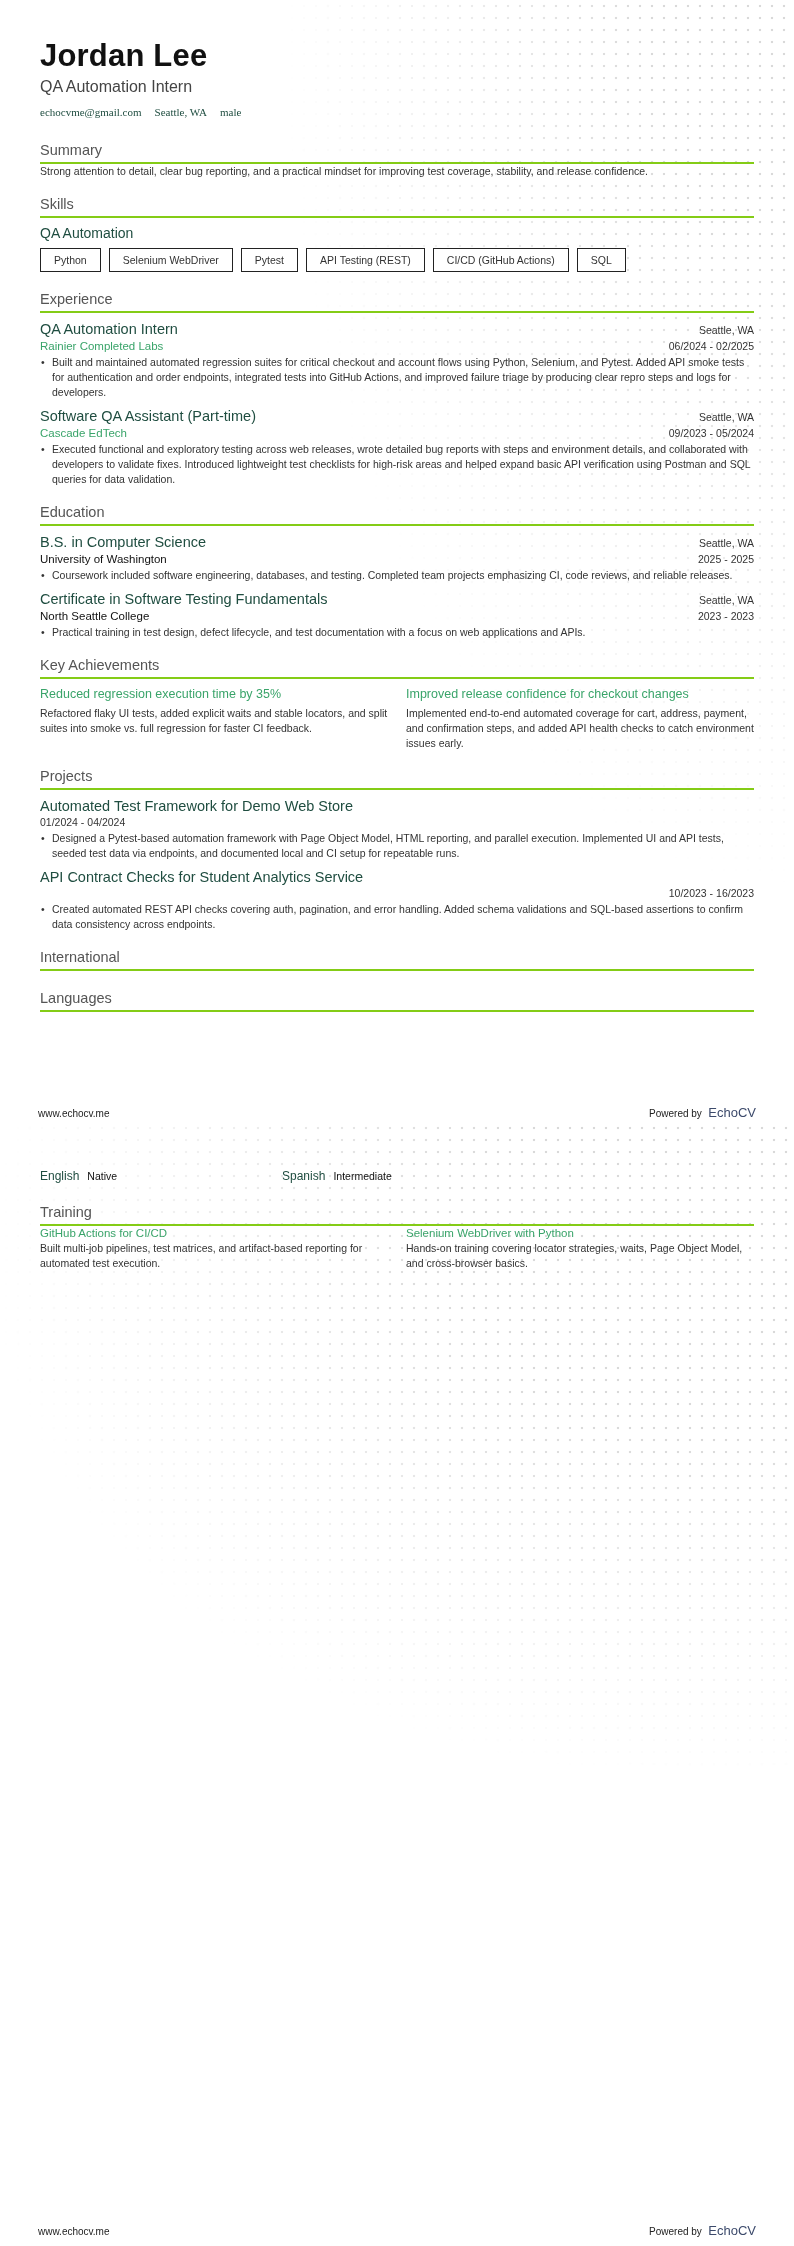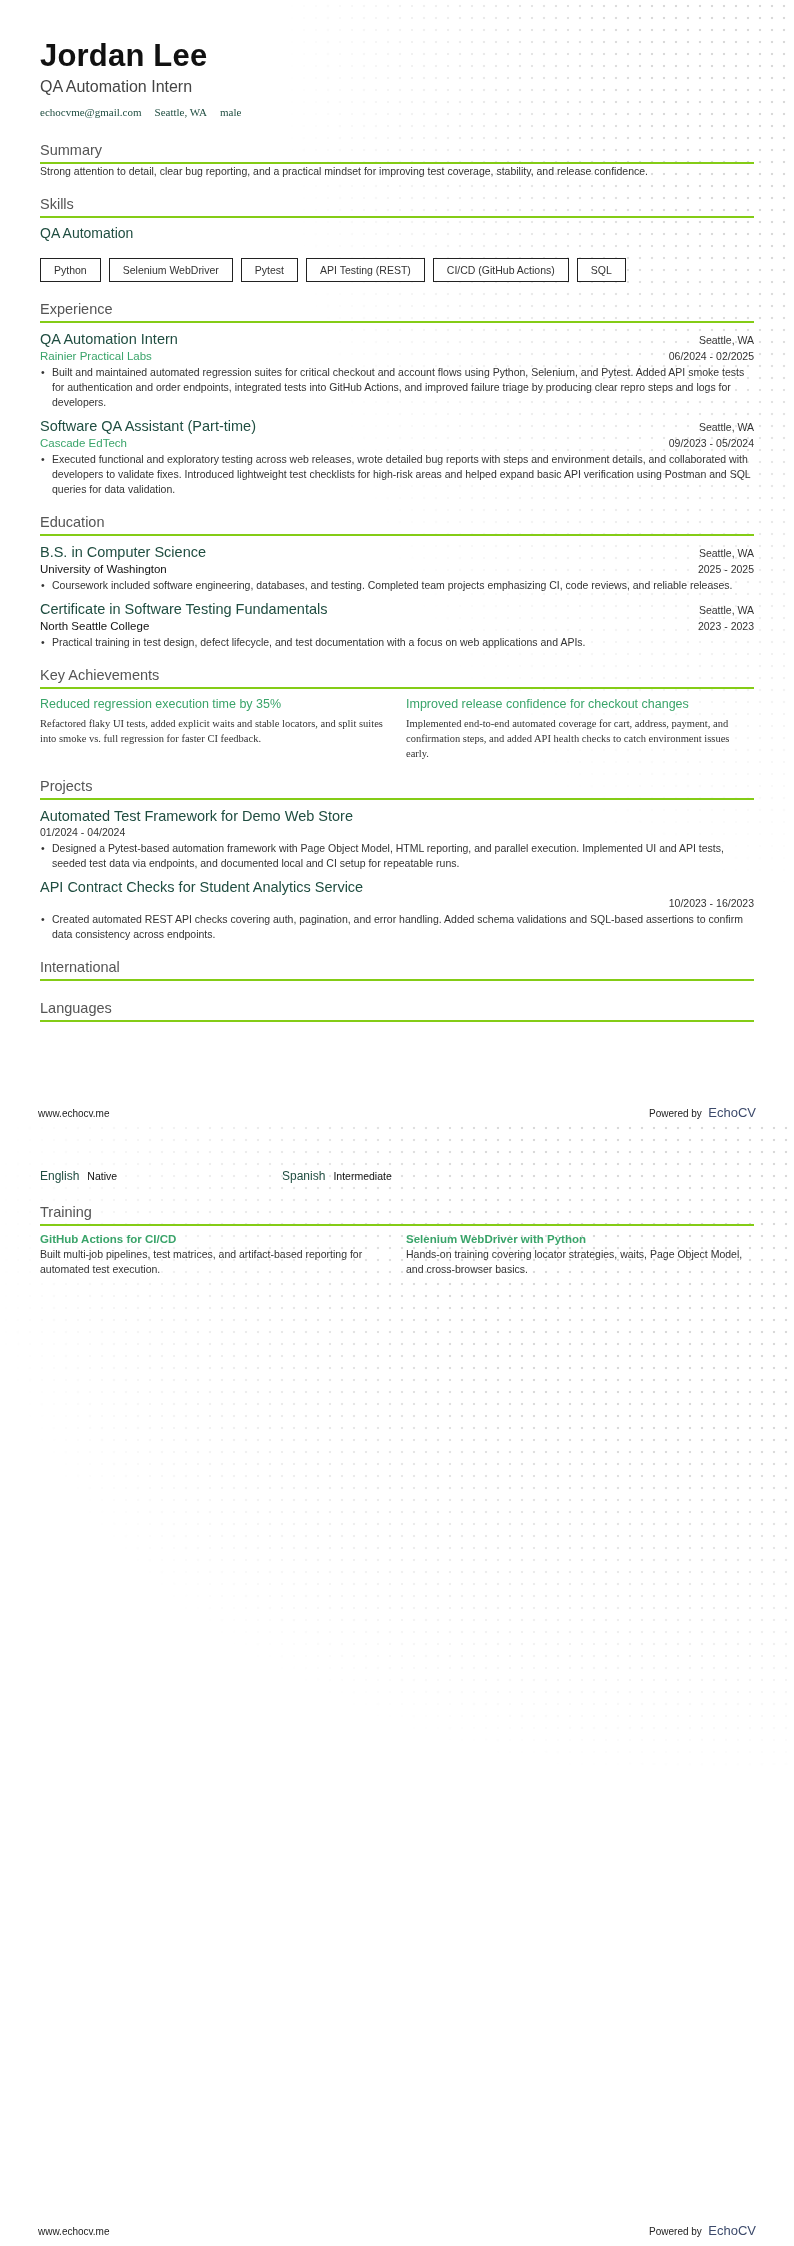--- a/index.html
+++ b/index.html
@@ -28,54 +28,54 @@
   .role { font-size: 16px; color: #444; margin-top: 3px; line-height: 20px; }
   .contact { font-size: 11px; color: #1f4d40; margin-top: 8px; line-height: 14px; }
   .contact span { margin-right: 10px; font-family: Liberation Serif, serif; }
 
   .section-title { font-size: 14.5px; color: #555; margin-top: 16px; line-height: 18px; padding-bottom: 3px; border-bottom: 2px solid #84cc16; }
 
   .text { font-size: 10.5px; line-height: 15px; color: #333; }
   .summary { margin-top: 5px; }
 
   .skill-group { font-size: 14px; color: #1f4d40; margin-top: 6px; line-height: 18px; }
-  .chips { display: flex; gap: 8px; margin-top: 16px; }
+  .chips { display: flex; gap: 8px; margin-top: 6px; }
   .chip { border: 1.5px solid #222; padding: 4px 13px; font-size: 10.5px; color: #333; line-height: 14px; background: #fff; }
 
   .entry { margin-top: 7px; }
   .row { display: flex; justify-content: space-between; align-items: baseline; }
   .entry-title { font-size: 14.5px; color: #1f4d40; line-height: 18px; }
   .entry-sub-green { font-size: 11.5px; color: #3aa46a; line-height: 16px; }
   .entry-sub-dark { font-size: 11.5px; color: #111; line-height: 16px; }
   .meta { font-size: 10.5px; color: #333; line-height: 15px; }
   .bullets { list-style: none; margin-top: 1px; }
   .bullets li { position: relative; padding-left: 12px; font-size: 10.5px; line-height: 15px; color: #333; }
   .bullets li::before { content: "•"; position: absolute; left: 1px; top: 0; }
 
   .two-col { display: flex; gap: 18px; }
   .two-col > div { flex: 1; }
   .ach-title { font-size: 12.5px; color: #3aa46a; margin-top: 7px; line-height: 17px; }
-  .ach-text { font-size: 10.5px; line-height: 15px; color: #333; margin-top: 3px; font-family: Liberation Serif, serif; }
+  .ach-text { font-size: 10.5px; line-height: 15px; color: #333; margin-top: 3px; }
 
   .cert-title { font-size: 12px; color: #1f4d40; margin-top: 6px; line-height: 16px; }
   .cert-issuer { font-size: 10.5px; color: #444; line-height: 14px; }
 
   .footer { position: absolute; left: 38px; right: 38px; display: flex; justify-content: space-between; align-items: baseline; }
   .footer-url { font-size: 10px; color: #222; }
   .footer-powered { font-size: 10px; color: #222; }
   .footer-brand { font-size: 13px; color: #3c4a6b; margin-left: 2px; }
   .page1 .footer { top: 1103px; }
   .page2 .footer { top: 1099px; }
 
   .lang-row { display: flex; padding-top: 47px; }
   .lang-item { width: 242px; display: flex; align-items: baseline; }
   .lang-name { font-size: 12px; color: #1f4d40; margin-right: 8px; }
   .lang-level { font-size: 10.5px; color: #111; }
 
-  .train-title { font-size: 11.5px; font-weight: 700; color: #3aa46a; margin-top: 6px; line-height: 15px; }
+  .train-title { font-size: 11.5px; font-weight: 400; color: #3aa46a; line-height: 15px; }
 </style>
 </head>
 <body>
 
 <div class="page page1">
   <div class="dots"></div>
   <div class="content">
 
     <div>
       <div class="name">Jordan Lee</div>
@@ -107,21 +107,21 @@
 
     <div>
       <div class="section-title" style="margin-top:18px">Experience</div>
 
       <div class="entry">
         <div class="row">
           <div class="entry-title">QA Automation Intern</div>
           <div class="meta">Seattle, WA</div>
         </div>
         <div class="row">
-          <div class="entry-sub-green">Rainier Practical Labs</div>
+          <div class="entry-sub-green">Rainier Completed Labs</div>
           <div class="meta">06/2024 - 02/2025</div>
         </div>
         <ul class="bullets">
             <li>Built and maintained automated regression suites for critical checkout and account flows using Python, Selenium, and Pytest. Added API smoke tests for authentication and order endpoints, integrated tests into GitHub Actions, and improved failure triage by producing clear repro steps and logs for developers.</li>
           </ul>
       </div>
 
       <div class="entry">
         <div class="row">
           <div class="entry-title">Software QA Assistant (Part-time)</div>

